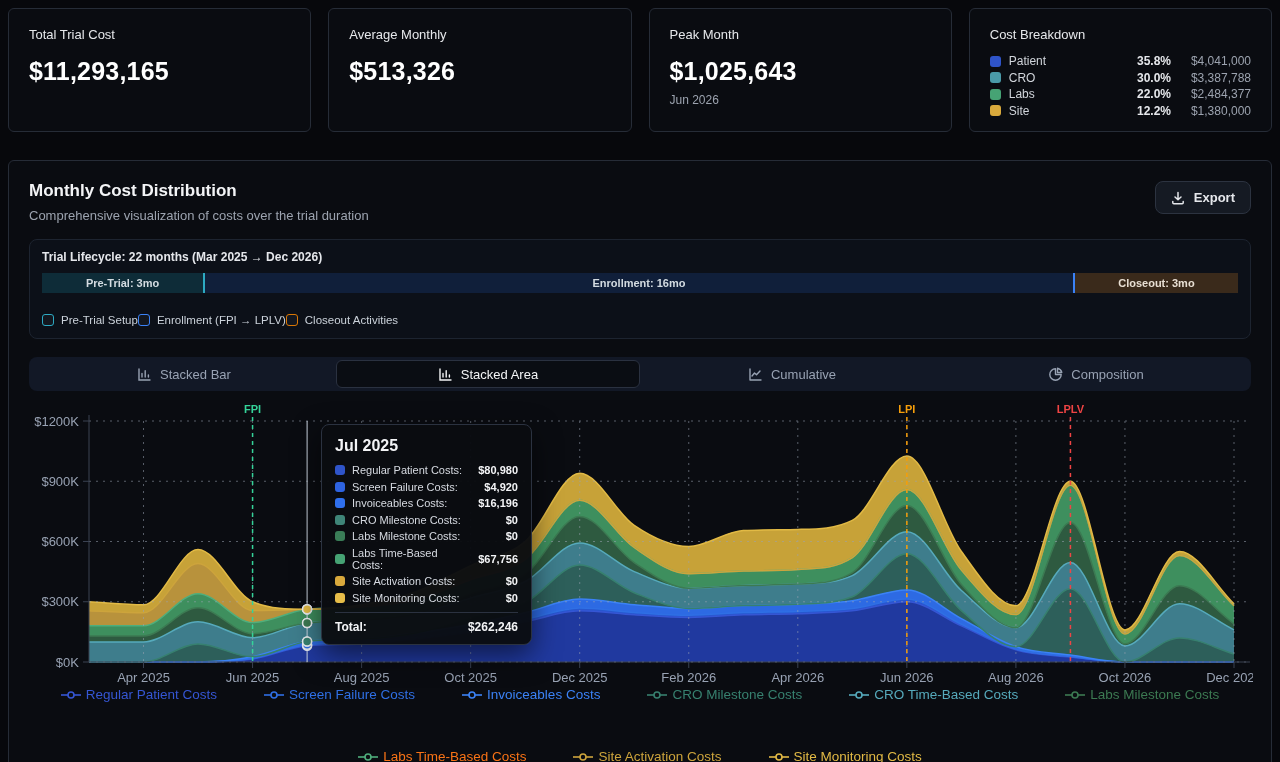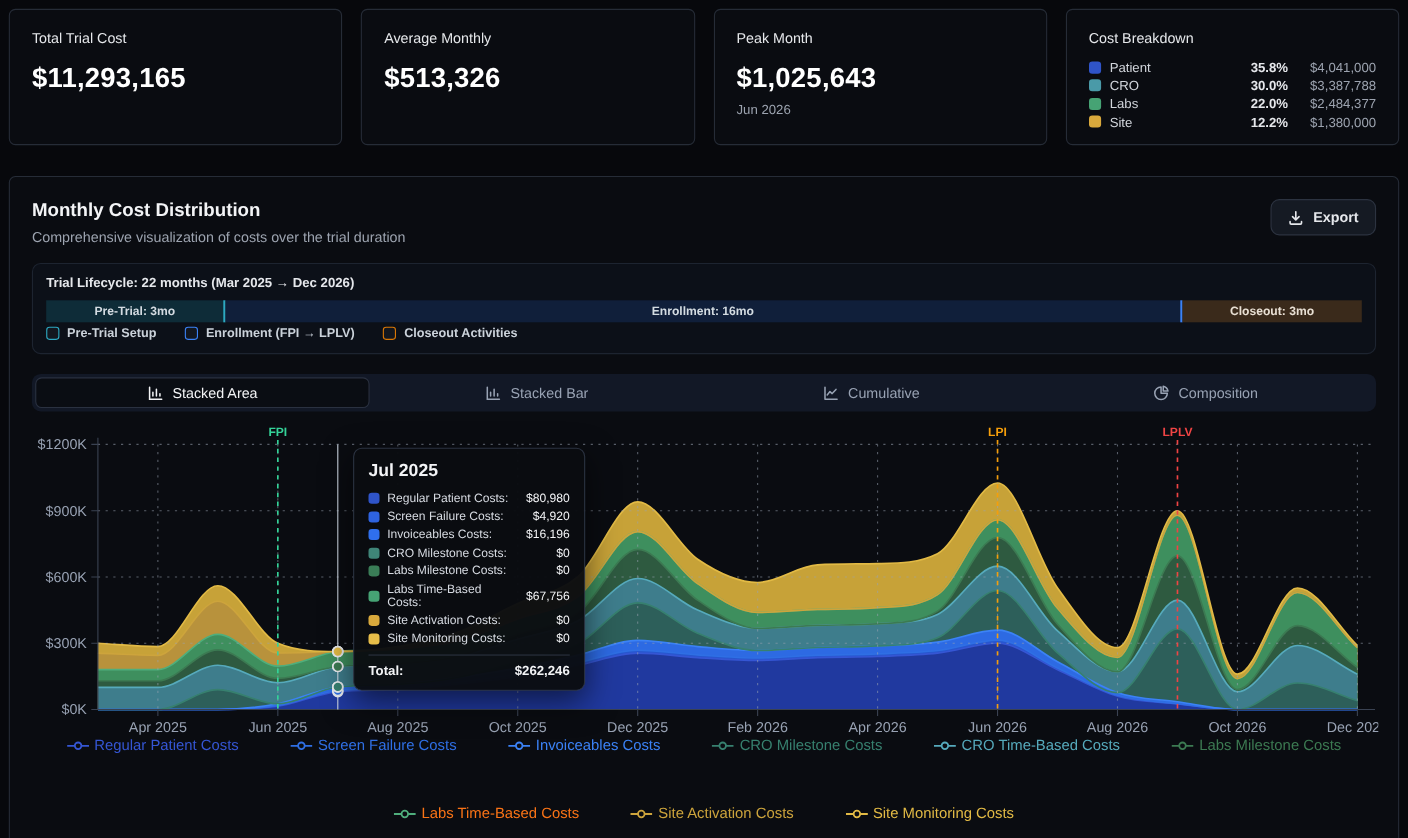--- a/index.html
+++ b/index.html
@@ -26,21 +26,21 @@
   .panel-head { display:flex; justify-content:space-between; align-items:flex-start; }
   .panel-title { font-size:17px; font-weight:700; color:#f3f4f6; }
   .panel-sub { margin-top:7px; font-size:13px; color:#9ca3af; }
   .export-btn { display:flex; align-items:center; gap:9px; background:#151a23; border:1px solid #2c3340; border-radius:8px; padding:8px 15px; color:#e5e7eb; font-size:13px; font-weight:600; cursor:pointer; }
 
   
   .lifecycle { margin-top:16px; background:#0c1018; border:1px solid #1d2430; border-radius:8px; padding:10px 12px 12px; }
   .lc-title { font-size:12px; font-weight:600; color:#e5e7eb; }
   .lc-bar { display:flex; margin-top:9px; height:20px; }
   .lc-seg { font-size:11px; font-weight:600; text-align:center; line-height:20px; white-space:nowrap; overflow:hidden; }
-  .lc-legend { display:flex; gap:26px; margin-top:4px; align-items:center;font-weight:bold; }
+  .lc-legend { display:flex; margin-top:21px; align-items:center; }
   .lc-leg-item { display:flex; gap:7px; align-items:center; font-size:11.5px; color:#cbd2da; }
   .lc-box { width:12px; height:12px; border-radius:3px; border:1.5px solid; background:rgba(255,255,255,0.03); }
 
   
   .tabs { margin-top:18px; display:flex; background:#121826; border-radius:8px; padding:3px; }
   .tab { flex:1; height:28px; display:flex; align-items:center; justify-content:center; gap:8px; color:#98a2b3; font-size:13px; font-weight:500; border:1px solid transparent; border-radius:6px; cursor:pointer; }
   .tab.active { background:#0a0d13; border-color:#2a3140; color:#f3f4f6; }
   .tab svg { display:block; }
 
   
@@ -48,21 +48,21 @@
   .chart-svg { display:block; }
   .chart-legend { display:flex; flex-wrap:wrap; justify-content:center; column-gap:18px; row-gap:6px; max-width:1160px; margin:2px auto 0;gap:47px; }
   .leg-item { display:flex; align-items:center; gap:5px; font-size:13.5px; cursor:pointer; white-space:nowrap; }
 
   
   .tooltip { position:absolute; left:292px; top:21px; width:211px; background:rgba(10,12,17,0.97); border:1px solid #2b3240; border-radius:8px; padding:12px 13px 10px; box-shadow:0 10px 28px rgba(0,0,0,0.55); }
   .tt-title { font-size:16px; font-weight:700; color:#f3f4f6; margin-bottom:9px; }
   .tt-row { display:flex; align-items:center; gap:7px; margin:4.5px 0; font-size:11px; }
   .tt-swatch { width:10px; height:10px; border-radius:3px; flex:0 0 auto; }
   .tt-label { flex:1; color:#d6dae1; }
-  .tt-value { font-weight:400; color:#f3f4f6; }
+  .tt-value { font-weight:700; color:#f3f4f6; }
   .tt-total { display:flex; justify-content:space-between; border-top:1px solid #2b3240; margin-top:8px; padding-top:7px; font-size:12px; font-weight:700; color:#f3f4f6; }
 </style>
 </head>
 <body>
 
 <div class="page">
 
   <div class="stats-row">
     <div class="card stat-card">
       <div class="stat-label">Total Trial Cost</div>
@@ -141,35 +141,35 @@
           <span>Enrollment (FPI → LPLV)</span>
         </div>
         <div class="lc-leg-item">
           <span class="lc-box" style="border-color: rgb(217, 119, 6);"></span>
           <span>Closeout Activities</span>
         </div>
       </div>
     </div>
 
     <div class="tabs">
+      <div class="tab">
+        <span style="display:flex;">
+          <svg width="15" height="15" viewBox="0 0 15 15" fill="none" stroke="currentColor" stroke-width="1.4" stroke-linecap="round">
+              <path d="M2 2v11h11M5 10V6.5M8.2 10V3.8M11.4 10V8"></path>
+            </svg>
+        </span>
+        <span>Stacked Bar</span>
+      </div>
       <div class="tab active">
         <span style="display:flex;">
           <svg width="15" height="15" viewBox="0 0 15 15" fill="none" stroke="currentColor" stroke-width="1.4" stroke-linecap="round">
               <path d="M2 2v11h11M5 10V6.5M8.2 10V3.8M11.4 10V8"></path>
             </svg>
         </span>
         <span>Stacked Area</span>
-      </div>
-      <div class="tab">
-        <span style="display:flex;">
-          <svg width="15" height="15" viewBox="0 0 15 15" fill="none" stroke="currentColor" stroke-width="1.4" stroke-linecap="round">
-              <path d="M2 2v11h11M5 10V6.5M8.2 10V3.8M11.4 10V8"></path>
-            </svg>
-        </span>
-        <span>Stacked Bar</span>
       </div>
       <div class="tab">
         <span style="display:flex;">
           <svg width="15" height="15" viewBox="0 0 15 15" fill="none" stroke="currentColor" stroke-width="1.4" stroke-linecap="round" stroke-linejoin="round">
               <path d="M2 2v11h11M4 9l2.5-3 2 1.8L12 4"></path>
             </svg>
         </span>
         <span>Cumulative</span>
       </div>
       <div class="tab">

